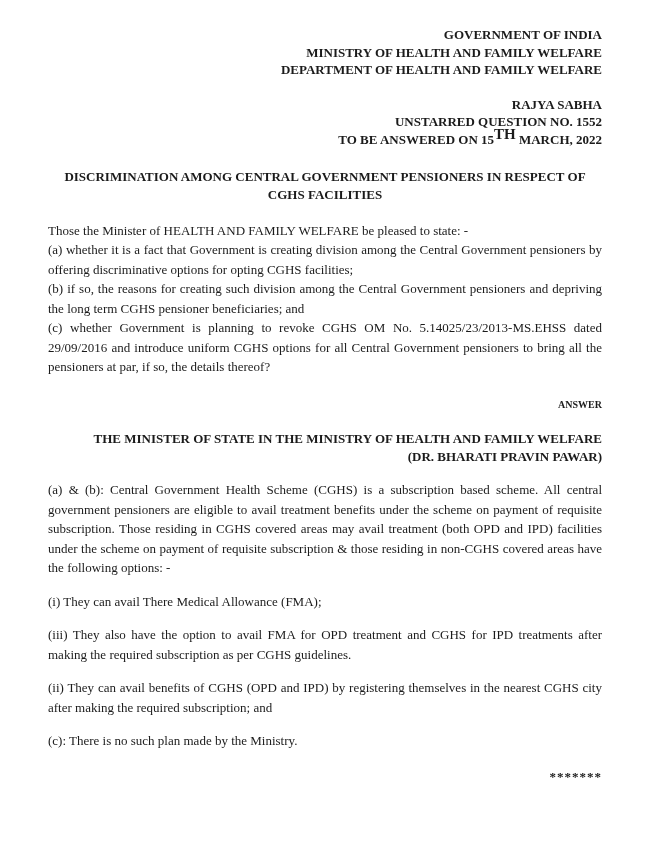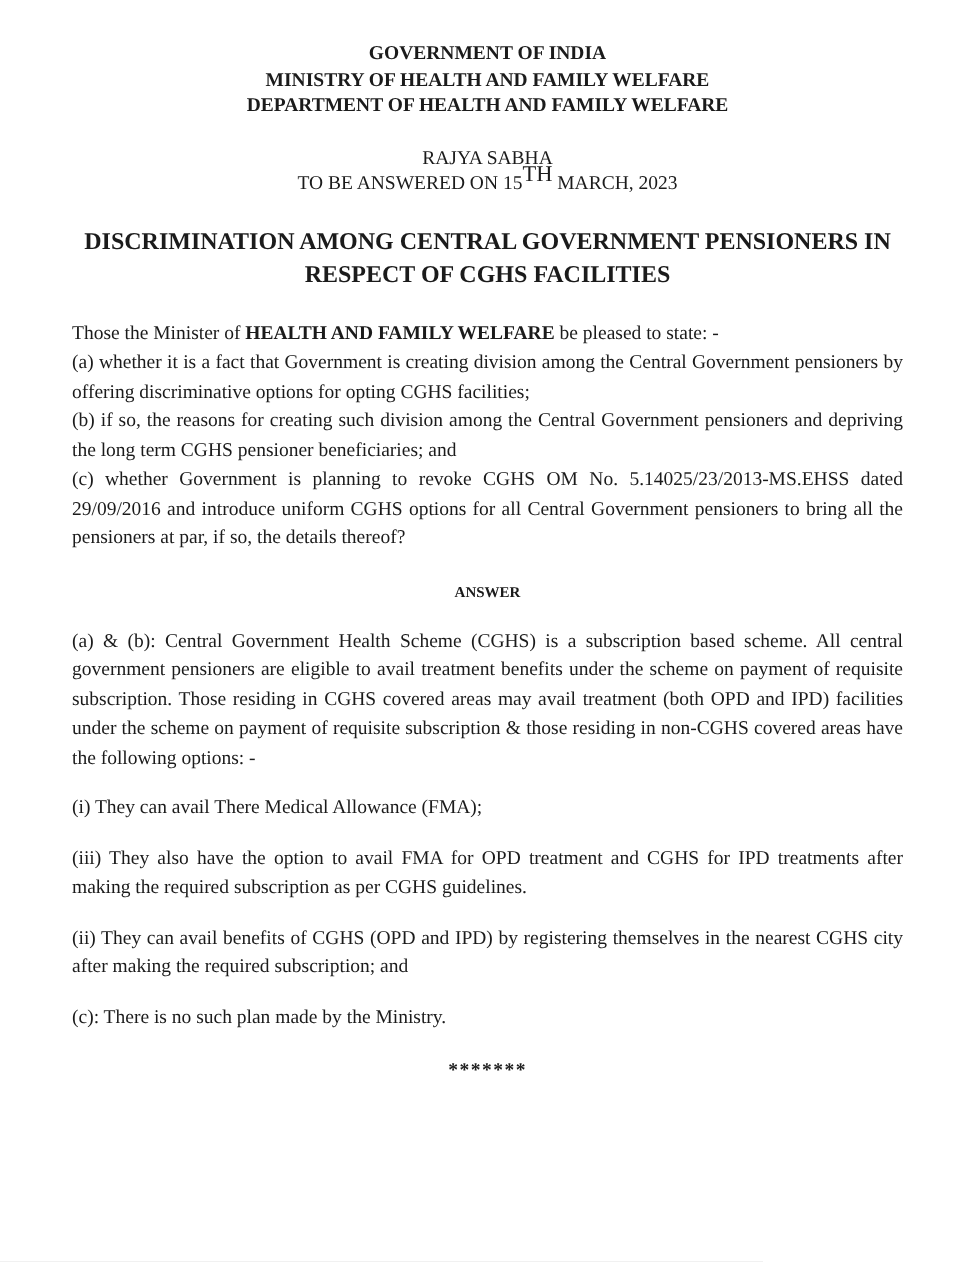--- a/index.html
+++ b/index.html
@@ -16,33 +16,33 @@
     box-sizing: border-box;
     padding: 26px 48px 16px 48px;
     display: flex;
     flex-direction: column;
     overflow: hidden;
     font-family: "Liberation Serif", serif;
     font-size: 13px;
     line-height: 1.5;
     color: #1b1b1b;
   }
-  .center { text-align: center; }
-  .bold { font-weight: bold; }
+  .center { text-align: right; }
+  .bold { font-weight: normal; }
   .justify { text-align: justify; }
 
   .gov-header div { font-weight: bold; font-size: 13px; line-height: 1.35; }
   .session-block { margin-top: 17px; }
-  .session-block div { font-weight: normal; font-size: 13px; line-height: 1.35; }
+  .session-block div { font-weight: bold; font-size: 13px; line-height: 1.35; }
   .session-block sup { font-size: 15px; vertical-align: super; line-height: 0; }
 
   .title {
     margin-top: 20px;
     font-weight: bold;
-    font-size: 16px;
+    font-size: 13px;
     line-height: 1.4;
     text-align: center;
   }
   .questioner {
     margin-top: 16px;
     font-weight: bold;
   }
   .intro {
     margin: 16px 0 0 0;
   }
@@ -78,36 +78,41 @@
 <div class="page">
 
   <div class="gov-header center">
     <div>GOVERNMENT OF INDIA</div>
     <div>MINISTRY OF HEALTH AND FAMILY WELFARE</div>
     <div>DEPARTMENT OF HEALTH AND FAMILY WELFARE</div>
   </div>
 
   <div class="session-block center">
     <div>RAJYA SABHA</div>
-    <div><span>TO BE ANSWERED ON 15</span><sup>TH</sup><span> MARCH, 2023</span></div>
+    <div>UNSTARRED QUESTION NO. 1552</div>
+    <div><span>TO BE ANSWERED ON 15</span><sup>TH</sup><span> MARCH, 2022</span></div>
   </div>
 
   <div class="title">DISCRIMINATION AMONG CENTRAL GOVERNMENT PENSIONERS IN RESPECT OF CGHS FACILITIES</div>
 
 
   <p class="intro"><span>Those the Minister of </span><span class="bold">HEALTH AND FAMILY WELFARE</span><span> be pleased to state: -</span></p>
 
   <div class="questions">
     <div class="q">(a) whether it is a fact that Government is creating division among the Central Government pensioners by offering discriminative options for opting CGHS facilities;</div>
     <div class="q">(b) if so, the reasons for creating such division among the Central Government pensioners and depriving the long term CGHS pensioner beneficiaries; and</div>
     <div class="q">(c) whether Government is planning to revoke CGHS OM No. 5.14025/23/2013-MS.EHSS dated 29/09/2016 and introduce uniform CGHS options for all Central Government pensioners to bring all the pensioners at par, if so, the details thereof?</div>
   </div>
 
   <div class="answer-heading center">ANSWER</div>
 
+  <div class="minister center">
+    <div>THE MINISTER OF STATE IN THE MINISTRY OF HEALTH AND FAMILY WELFARE</div>
+    <div>(DR. BHARATI PRAVIN PAWAR)</div>
+  </div>
 
   <p class="para justify">(a) &amp; (b): Central Government Health Scheme (CGHS) is a subscription based scheme. All central government pensioners are eligible to avail treatment benefits under the scheme on payment of requisite subscription. Those residing in CGHS covered areas may avail treatment (both OPD and IPD) facilities under the scheme on payment of requisite subscription &amp; those residing in non-CGHS covered areas have the following options: -</p>
   <p class="para">(i) They can avail There Medical Allowance (FMA);</p>
   <p class="para justify">(iii) They also have the option to avail FMA for OPD treatment and CGHS for IPD treatments after making the required subscription as per CGHS guidelines.</p>
   <p class="para justify">(ii) They can  avail benefits of CGHS (OPD and IPD) by registering themselves in the nearest CGHS city after making the required subscription; and</p>
   <p class="para">(c): There is no such plan made by the Ministry.</p>
 
   <div class="stars center">*******</div>
 
 </div>

